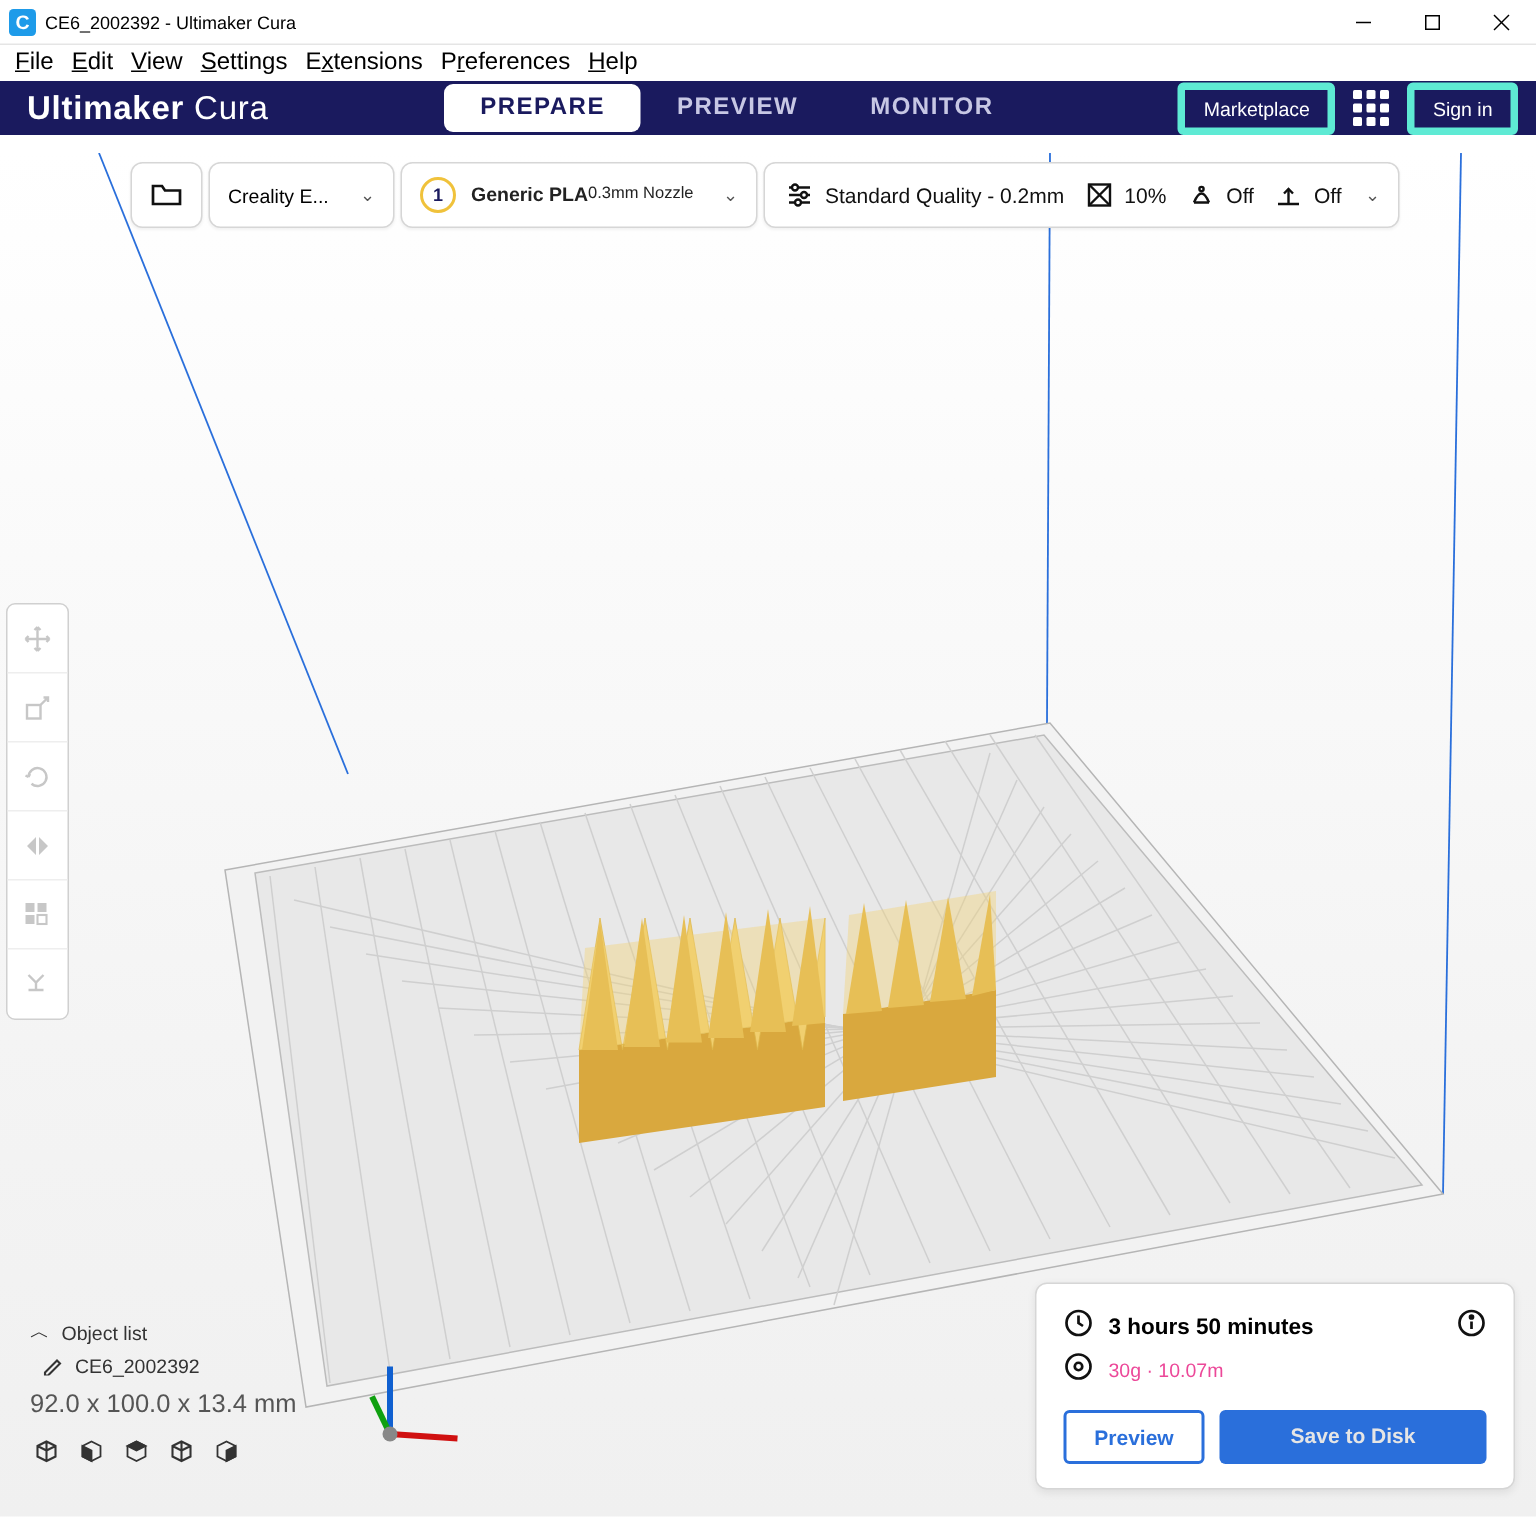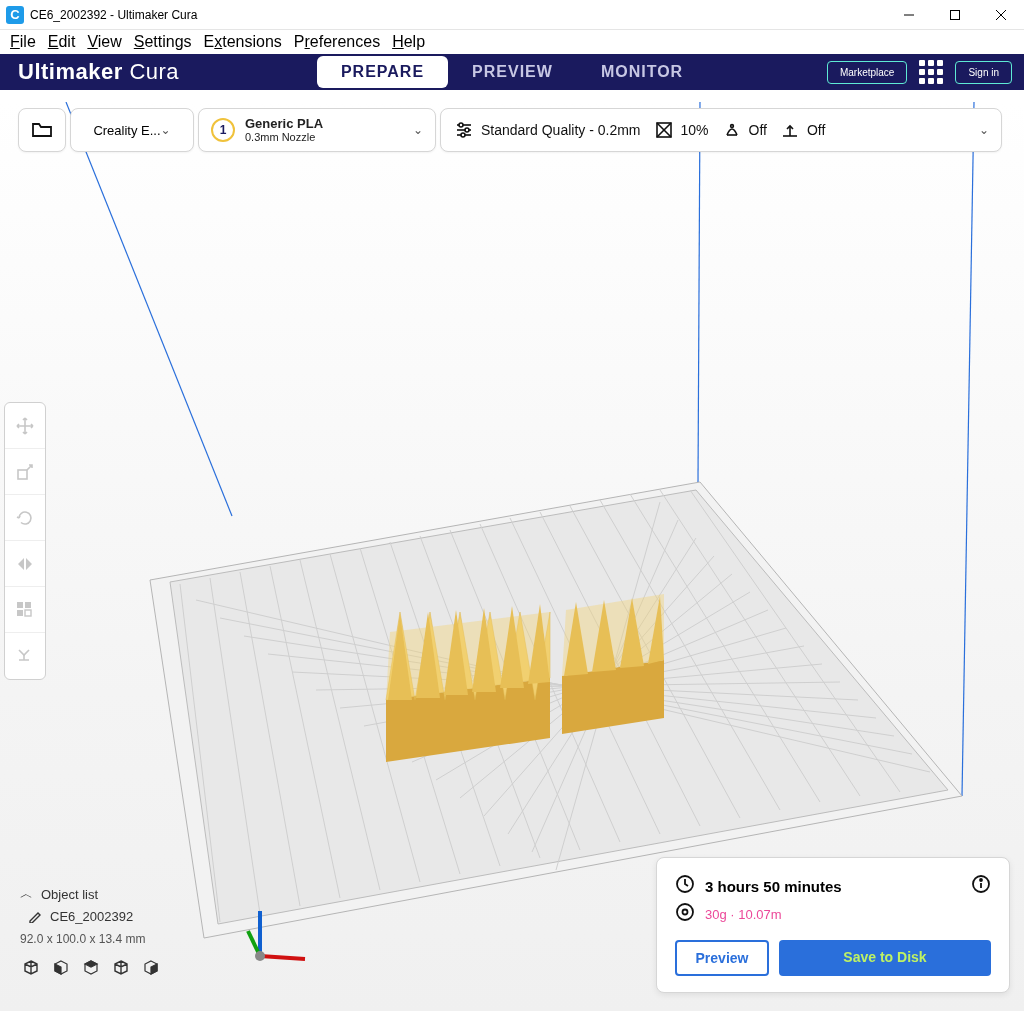--- a/index.html
+++ b/index.html
@@ -19,67 +19,67 @@
 .menu-item u { text-decoration: underline; }
 
 
 .blue-bar { height: 36px; background: #1a1a5e; display: flex; align-items: center; color: #fff; }
 .logo { font-size: 22px; padding: 0 18px; letter-spacing: .5px; }
 .logo b { font-weight: 700; }
 .tabs { flex: 1; display: flex; justify-content: center; gap: 0; }
 .tab { padding: 7px 24px; font-size: 16px; font-weight: 600; letter-spacing: 1px; color: #c7c7e4; border-radius: 6px; cursor: pointer; }
 .tab.active { background: #fff; color: #1a1a5e; }
 .right-group { display: flex; align-items: center; gap: 12px; padding-right: 12px; }
-.marketplace-btn, .signin-btn { border: 1px solid #5eead4; padding: 5px 12px; font-size: 10px; border-radius: 4px; cursor: pointer; color: #fff; }
+.marketplace-btn, .signin-btn { border: 5px solid #5eead4; padding: 5px 12px; font-size: 13px; border-radius: 4px; cursor: pointer; color: #fff; }
 .grid-menu { width: 24px; height: 24px; display: grid; grid-template: repeat(3,6px)/repeat(3,6px); gap: 3px; cursor: pointer; }
 .grid-menu span { background: #fff; border-radius: 1px; }
 .config-bar { position: absolute; top: 108px; left: 50%; transform: translateX(-50%); display: flex; height: 44px; z-index: 20; }
 .config-seg { background: #fff; border: 1px solid #d6d6d6; border-radius: 8px; display: flex; align-items: center; padding: 0 12px; margin-right: 4px; box-shadow: 0 1px 2px rgba(0,0,0,.05); }
 .open-seg { width: 48px; justify-content: center; }
-.printer-seg { width: 124px; justify-content: center; cursor: pointer; }
+.printer-seg { width: 124px; justify-content: space-between; cursor: pointer; }
 .material-seg { width: 238px; gap: 10px; cursor: pointer; }
-.profile-seg { width: 562px; gap: 12px; cursor: pointer; }
+.profile-seg { width: 424px; gap: 12px; cursor: pointer; }
 .chev { font-size: 12px; color: #555; }
 .mat-num { width: 24px; height: 24px; border: 2px solid #f0c23b; border-radius: 50%; display: flex; align-items: center; justify-content: center; font-size: 12px; font-weight: bold; color: #1a1a5e; }
-.mat-text { display: flex; flex-direction: column; line-height: 1.1; }
+.mat-text { display: flex; flex-direction: row; line-height: 1.1; }
 .mat-text .mat-name { font-size: 13px; font-weight: 600; color: #222; }
 .mat-text .mat-sub { font-size: 11px; color: #222; }
 .prof-icon { width: 22px; display: flex; align-items: center; justify-content: center; }
 .prof-label { font-size: 14px; color: #111; white-space: nowrap; }
 .prof-item { display: flex; align-items: center; gap: 6px; }
 
 
 .viewport { position: absolute; top: 102px; left: 0; right: 0; bottom: 0; background: linear-gradient(#fff 0%, #f4f4f4 65%, #f0f0f0 100%); overflow: hidden; }
 .plate-svg { position: absolute; top: 0; left: 0; }
 
 
 .toolbox { position: absolute; left: 4px; top: 300px; width: 42px; background: #fff; border: 1px solid #d0d0d0; border-radius: 6px; display: flex; flex-direction: column; }
 .tool { height: 46px; display: flex; align-items: center; justify-content: center; color: #c7c7c7; border-bottom: 1px solid #eee; cursor: pointer; }
 .tool:last-child { border-bottom: none; }
 
 
 .obj-list { position: absolute; left: 20px; bottom: 32px; font-size: 13px; color: #333; }
 .obj-header { display: flex; align-items: center; gap: 8px; padding: 3px 0; cursor: pointer; }
 .obj-name { display: flex; gap: 8px; padding: 3px 0 3px 8px; cursor: pointer; }
-.obj-dims { font-size: 12px; color: #555; padding: 3px 0; }
+.obj-dims { font-size: 17px; color: #555; padding: 3px 0; }
 .view-btns { display: flex; gap: 8px; padding-top: 8px; }
 .view-btn { width: 22px; height: 22px; display: flex; align-items: center; justify-content: center; cursor: pointer; }
 
 
 .gizmo { position: absolute; left: 240px; bottom: 40px; }
 
 
-.slice-panel { position: absolute; right: 14px; bottom: 18px; width: 354px; background: #fff; border: 1px solid #d6d6d6; border-radius: 8px; padding: 14px 18px 16px; box-shadow: 0 2px 6px rgba(0,0,0,.08); }
+.slice-panel { position: absolute; right: 14px; bottom: 18px; width: 320px; background: #fff; border: 1px solid #d6d6d6; border-radius: 8px; padding: 14px 18px 16px; box-shadow: 0 2px 6px rgba(0,0,0,.08); }
 .slice-row { display: flex; align-items: center; gap: 10px; padding: 2px 0; }
 .slice-time { font-size: 15px; font-weight: 700; flex: 1; }
 .info-ic { margin-left: auto; }
 .slice-mat { font-size: 13px; color: #ec4899; }
 .slice-btns { display: flex; gap: 10px; margin-top: 12px; }
 .btn-preview { flex: 0 0 94px; border: 2px solid #2a6fdb; color: #2a6fdb; background: #fff; border-radius: 4px; padding: 8px 0; font-size: 14px; font-weight: 600; cursor: pointer; text-align: center; }
-.btn-save { flex: 1; background: #2a6fdb; color: #bef264; border-radius: 4px; padding: 9px 0; font-size: 14px; font-weight: 600; cursor: pointer; text-align: center; }
+.btn-save { flex: 1; background: #2a6fdb; color: #e5e5e5; border-radius: 4px; padding: 9px 0; font-size: 14px; font-weight: 600; cursor: pointer; text-align: center; }
 </style>
 </head>
 <body>
 
 <div class="title-bar">
   <div class="cura-icon">C</div>
   <div class="title-text">CE6_2002392 - Ultimaker Cura</div>
   <div class="win-ctrls">
     <div class="win-ctrl">
         <svg width="12" height="12">

